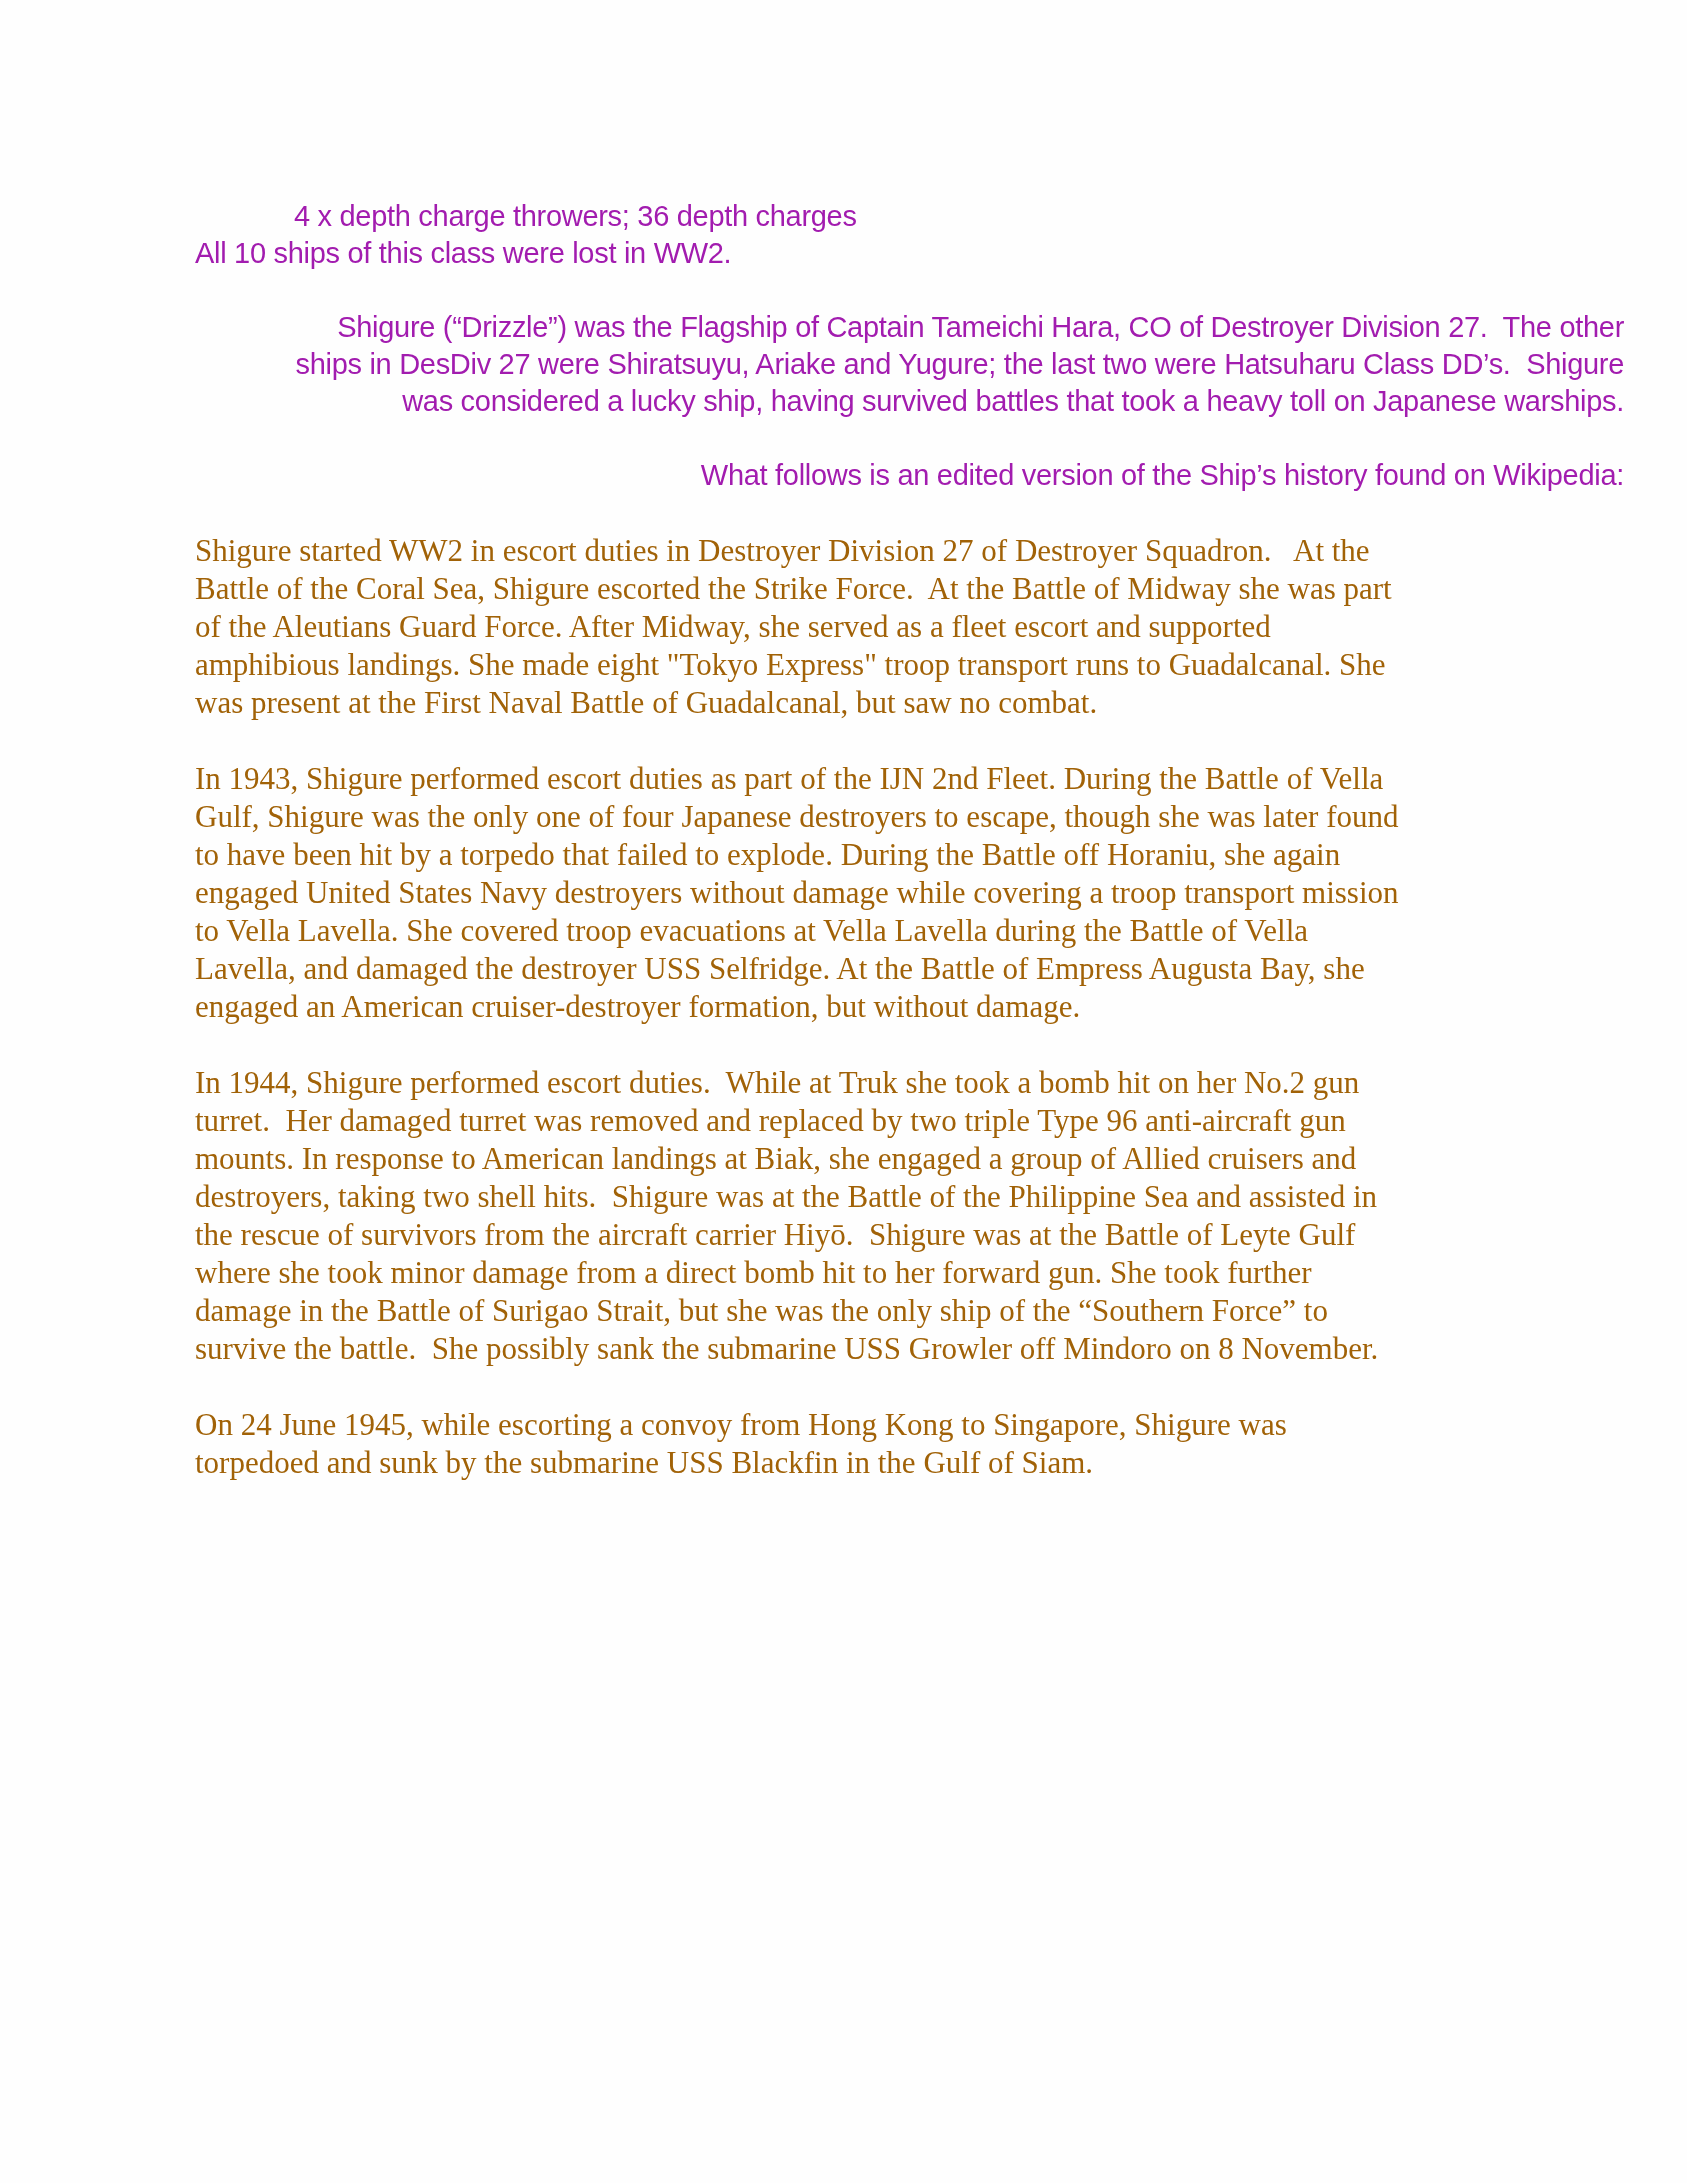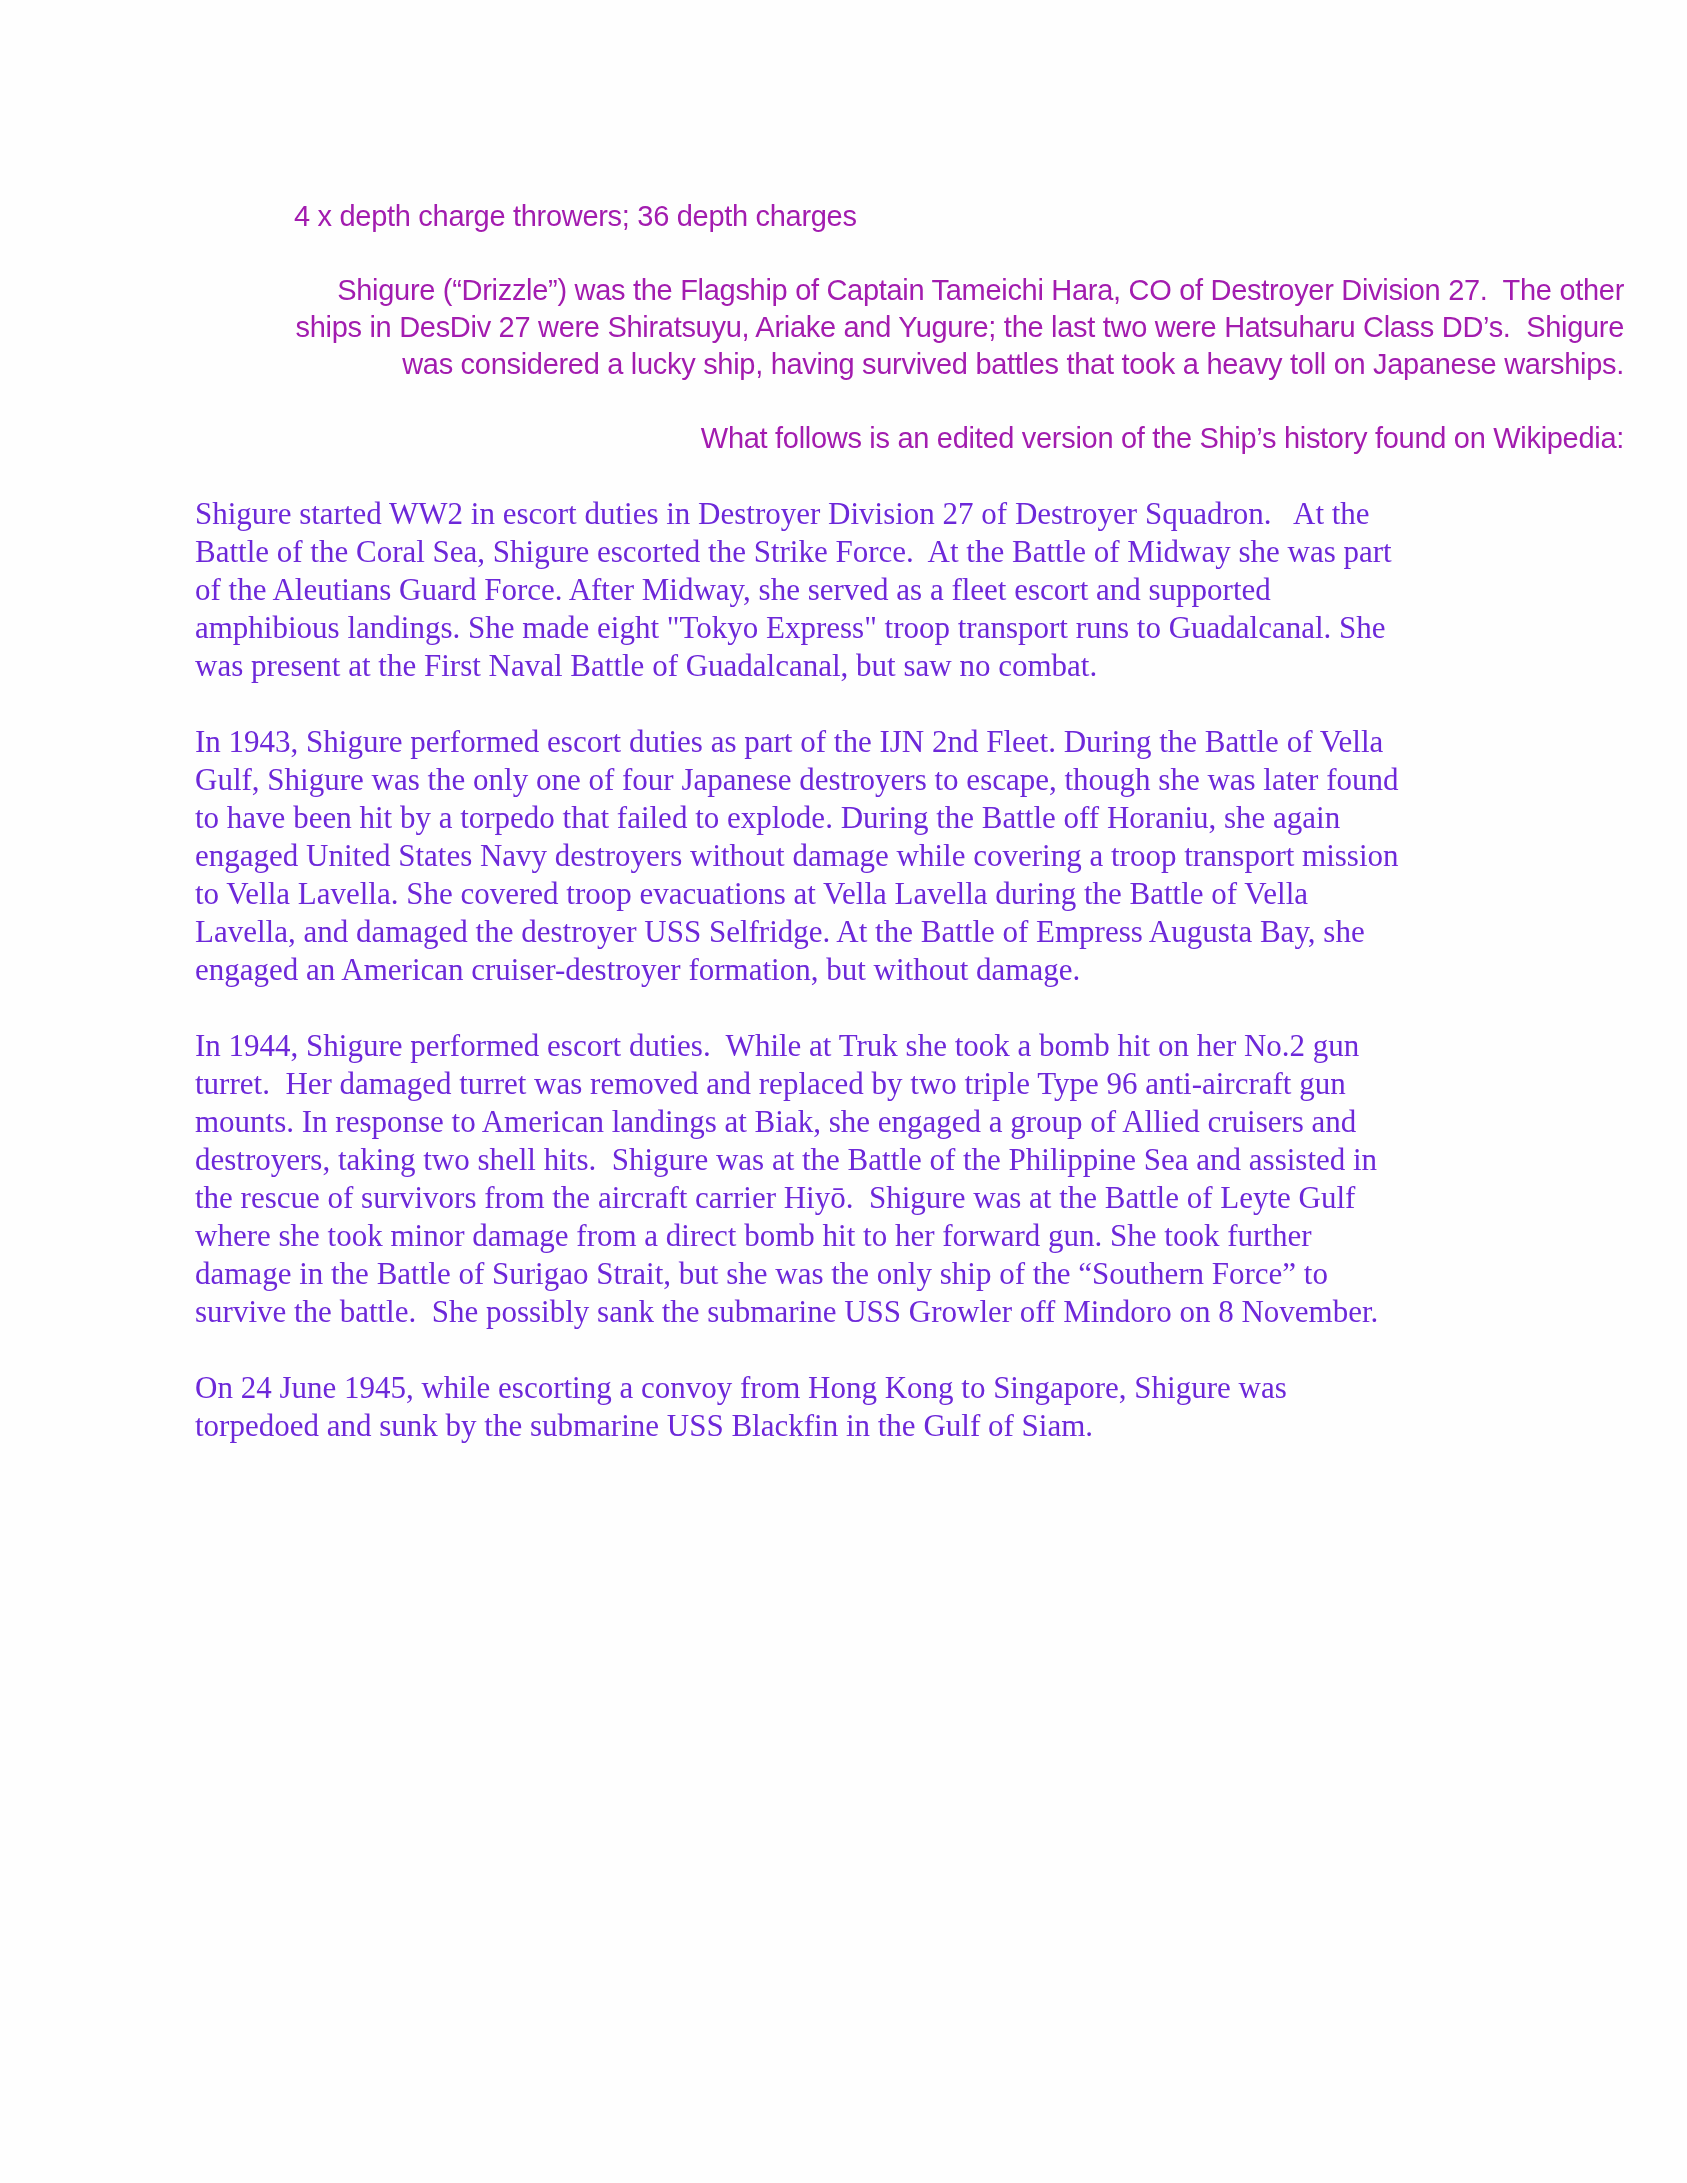--- a/index.html
+++ b/index.html
@@ -26,38 +26,39 @@
     line-height: 37px;
     letter-spacing: -0.3px;
     color: #a21caf;
     white-space: pre-wrap;
     margin: 0;
   }
   .serif {
     font-family: "Liberation Serif", serif;
     font-size: 31px;
     line-height: 38px;
-    color: #6d28d9;
+    color: #a16207;
     white-space: pre-wrap;
     margin: 0;
   }
   .indented {
     padding-left: 99px;
   }
   .gap-sans { margin-top: 37px; text-align: right; }
   .gap-serif { margin-top: 38px; }
 </style>
 </head>
 <body>
 
 <div class="page">
   <div class="doc">
 
     <p class="sans indented">4 x depth charge throwers; 36 depth charges</p>
 
+    <p class="sans">All 10 ships of this class were lost in WW2.</p>
 
     <p class="sans gap-sans">Shigure (“Drizzle”) was the Flagship of Captain Tameichi Hara, CO of Destroyer Division 27.  The other
 ships in DesDiv 27 were Shiratsuyu, Ariake and Yugure; the last two were Hatsuharu Class DD’s.  Shigure
 was considered a lucky ship, having survived battles that took a heavy toll on Japanese warships.</p>
 
     <p class="sans gap-sans">What follows is an edited version of the Ship’s history found on Wikipedia:</p>
 
     <p class="serif gap-serif">Shigure started WW2 in escort duties in Destroyer Division 27 of Destroyer Squadron.   At the
 Battle of the Coral Sea, Shigure escorted the Strike Force.  At the Battle of Midway she was part
 of the Aleutians Guard Force. After Midway, she served as a fleet escort and supported

